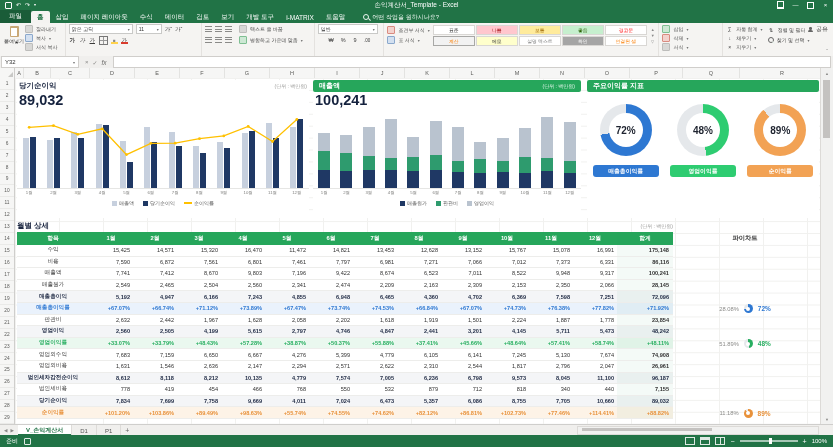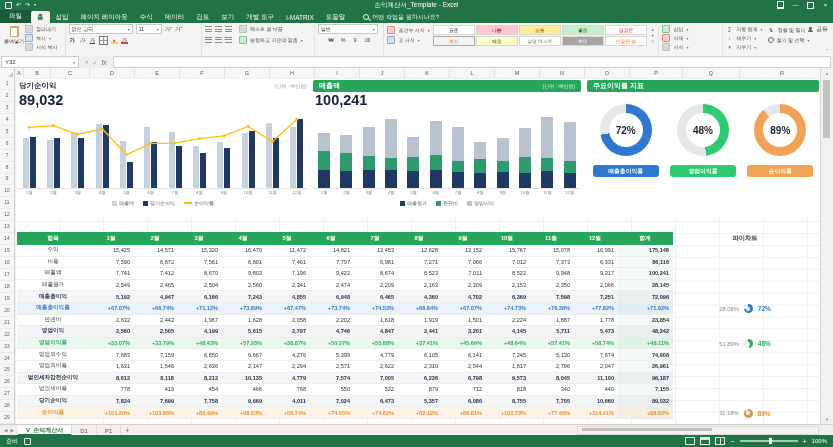--- a/index.html
+++ b/index.html
@@ -686,20 +686,24 @@
               <div class="donut" style="background: conic-gradient(rgb(242, 162, 84) 0deg, rgb(242, 162, 84) 89%, rgb(229, 232, 235) 89%, rgb(229, 232, 235) 100%);">
                 <div class="hole">
                   <span class="donut-val">89%</span>
                 </div>
               </div>
               <div class="pill" style="background: rgb(242, 162, 84);">순이익률</div>
             </div>
           </div>
       </div>
 
+      <div class="mt-head">
+        <span class="ph-title">월별 상세</span>
+        <span class="ph-unit">(단위 : 백만원)</span>
+      </div>
       <div id="plTable">
           <div class="t-row t-head">
             <div class="cell lab">항목</div>
             <div class="cell val">1월</div>
             <div class="cell val">2월</div>
             <div class="cell val">3월</div>
             <div class="cell val">4월</div>
             <div class="cell val">5월</div>
             <div class="cell val">6월</div>
             <div class="cell val">7월</div>

